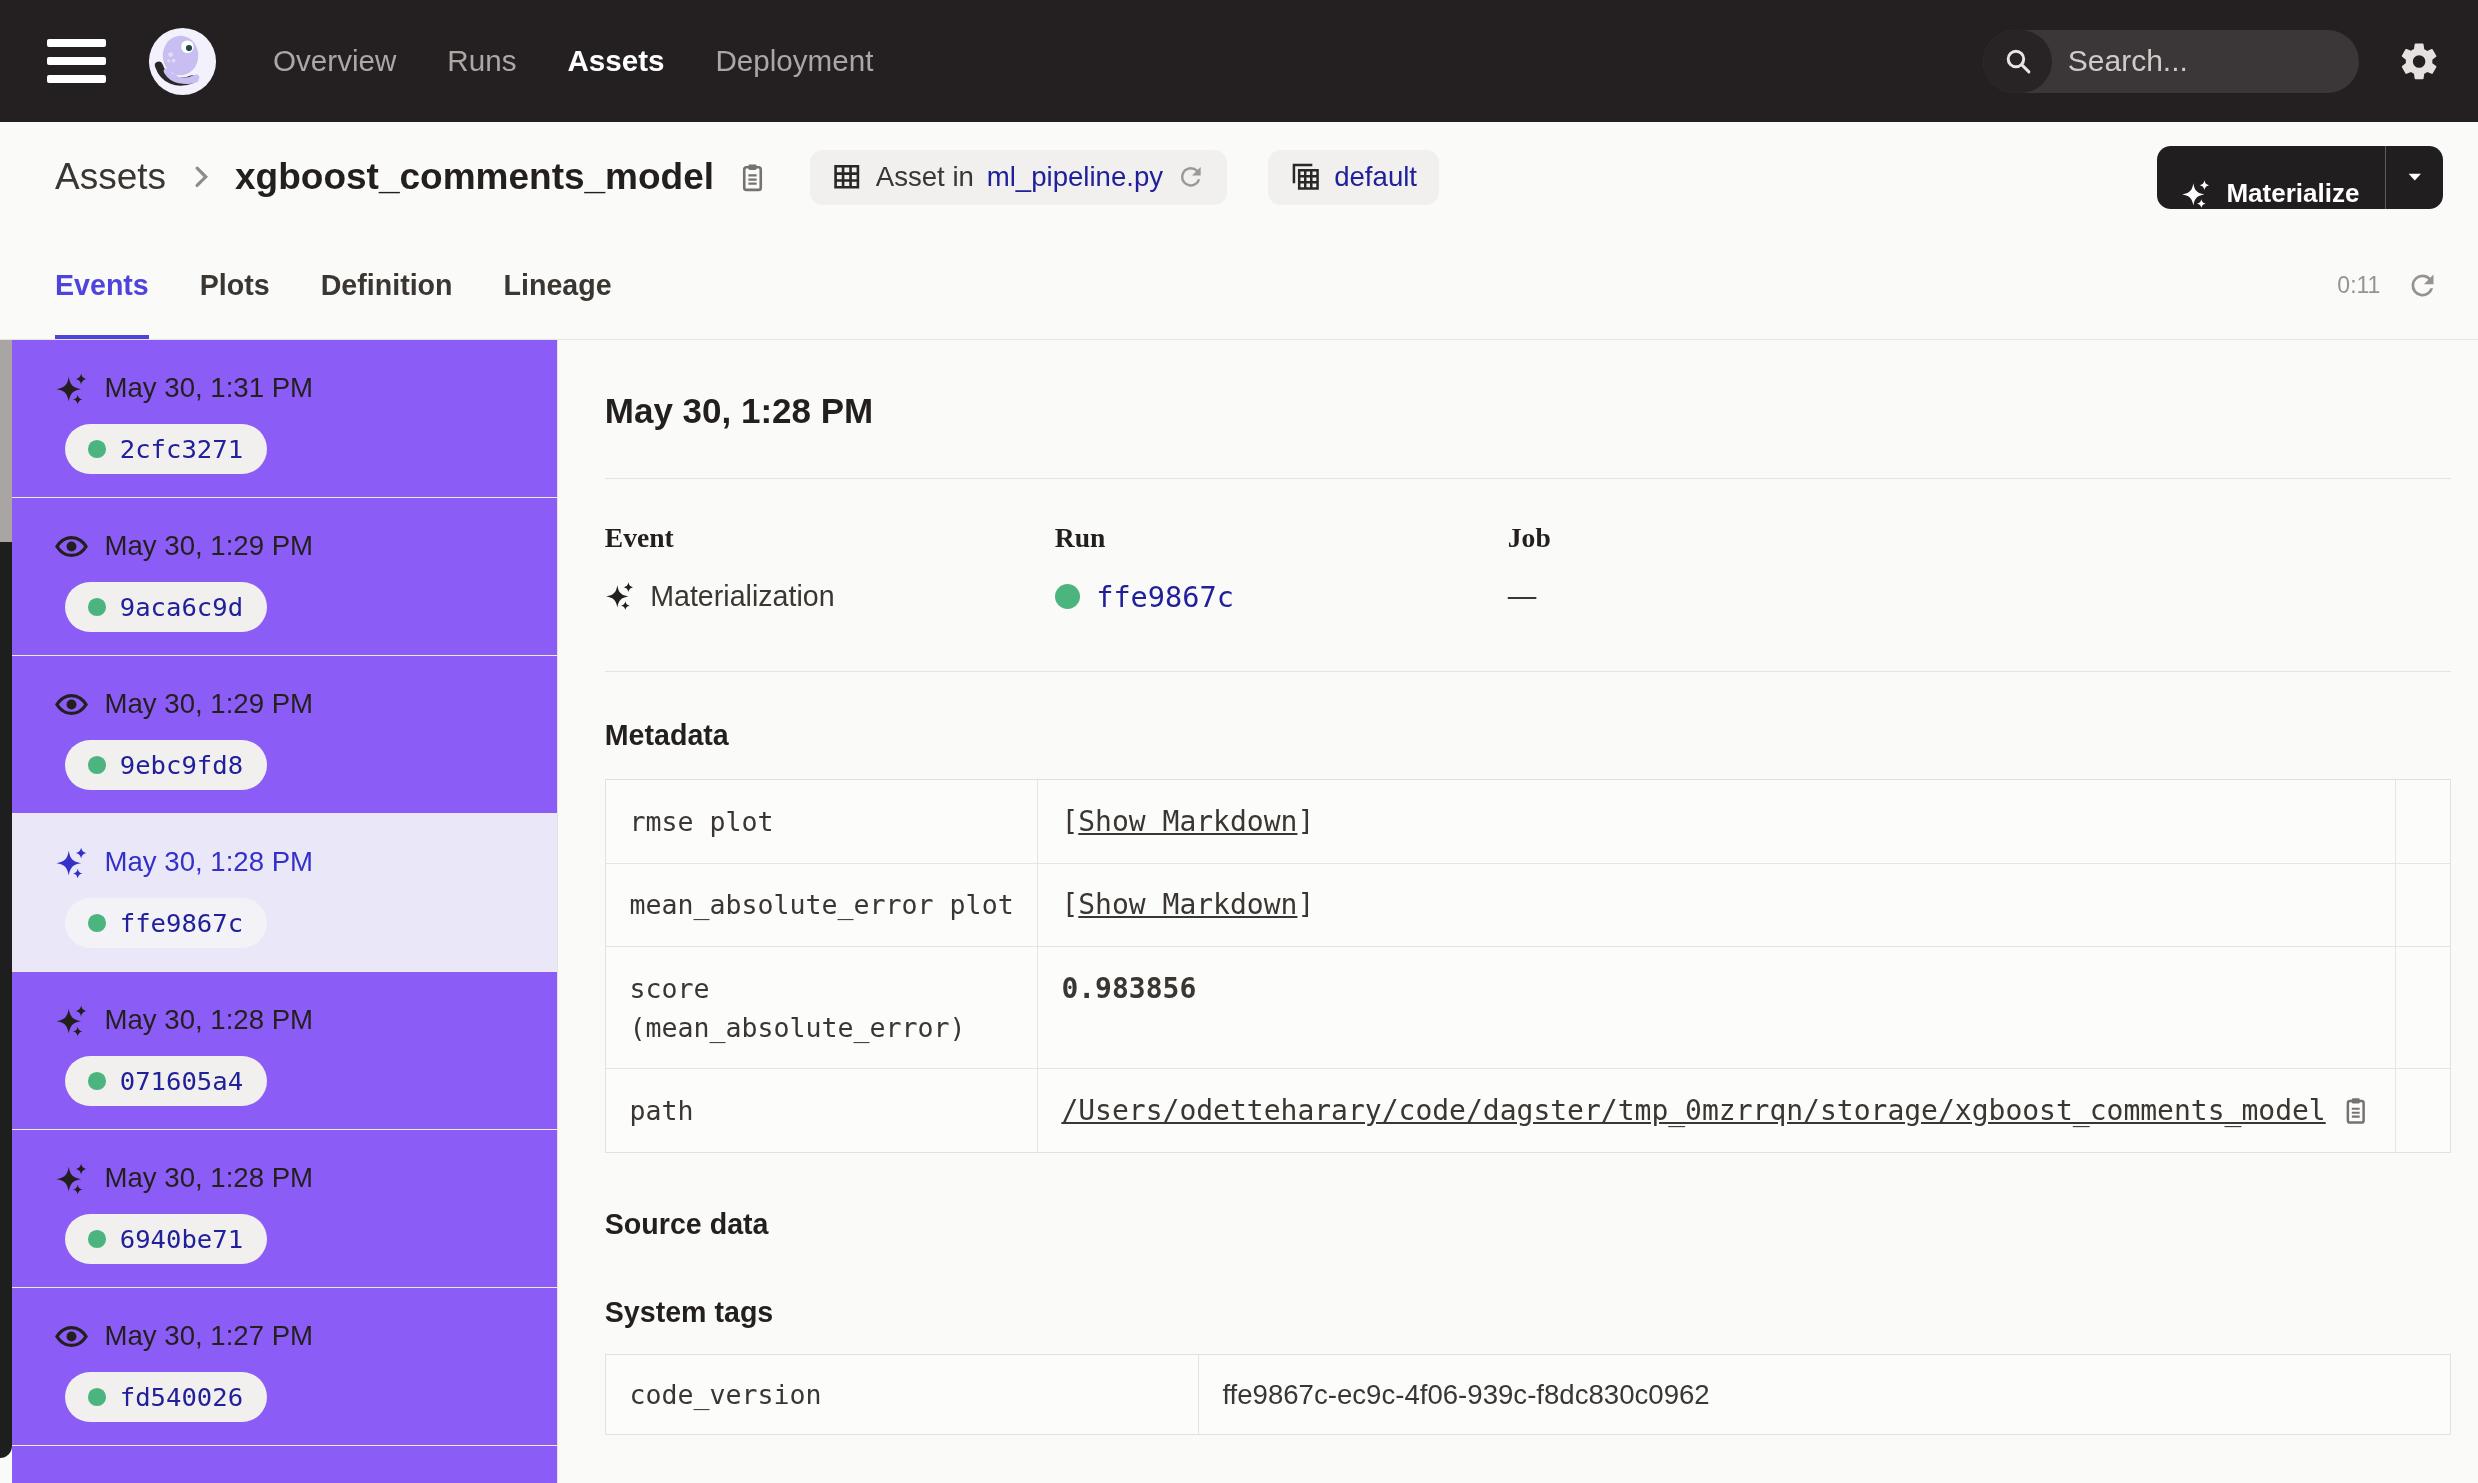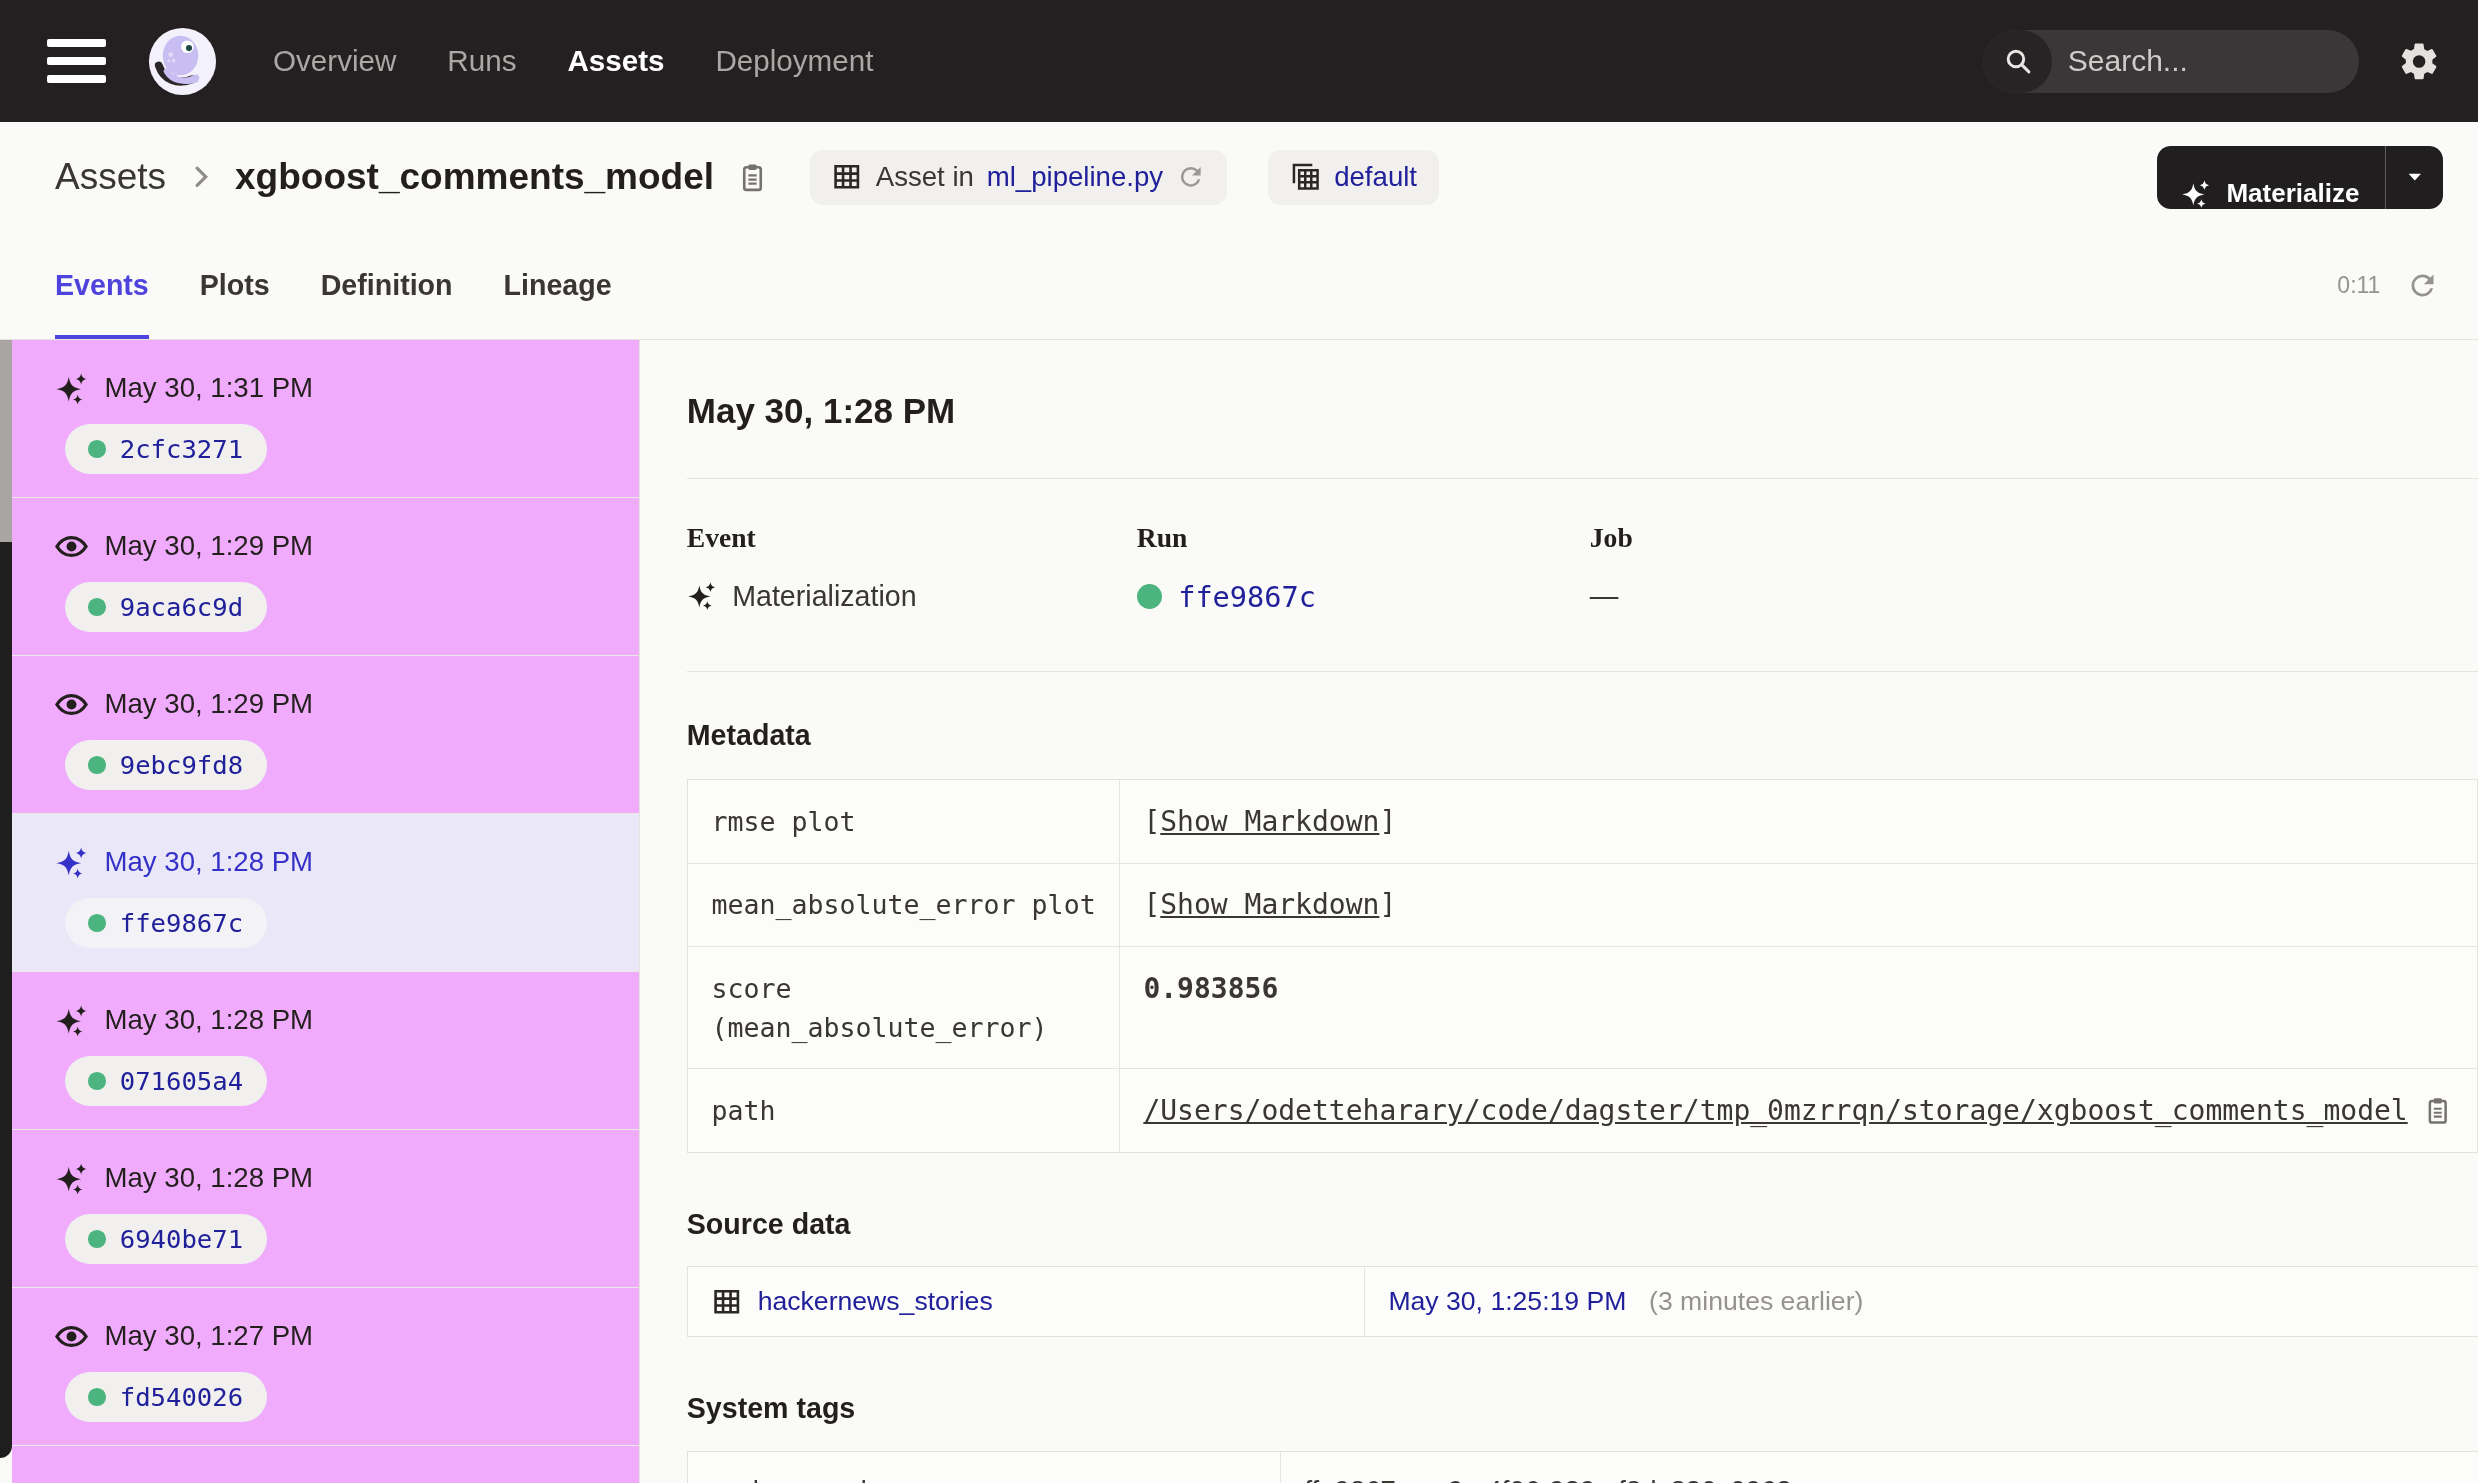--- a/index.html
+++ b/index.html
@@ -44,21 +44,21 @@
   .timer { font-size:23px; }
   .timer-refresh { display:flex; cursor:pointer; }
 
   
   .page-body { display:flex; height:1143px; }
   .sliver { width:11.8px; flex:0 0 auto; display:flex; flex-direction:column; }
   .sliver .s1 { height:202px; background:#A8A5A2; }
   .sliver .s2 { height:916px; background:#1E1E1E; border-bottom-left-radius:0; border-bottom-right-radius:13.8px; }
 
   
-  .sidebar { width:628px; flex:0 0 auto; border-right:1px solid #E5E3E0; background:#f0abfc; }
+  .sidebar { width:546px; flex:0 0 auto; border-right:1px solid #E5E3E0; background:#8b5cf6; }
   .event-row { height:158px; padding:31.5px 0 0 43px; border-bottom:1px solid #ECEAE7; cursor:pointer; }
   .event-row.selected { background:#E9E7F8; }
   .event-head { display:flex; align-items:center; gap:16.7px; color:#231F1D; }
   .event-row.selected .event-head { color:#3530C8; }
   .event-time { font-size:27.6px; }
   .run-pill { display:inline-flex; align-items:center; gap:13.8px; margin:19.7px 0 0 9.9px; background:#F1F0EE; border-radius:25.6px; padding:9.9px 23.6px; cursor:pointer; }
   .event-row.selected .run-pill { background:#F3F2F6; }
   .dot { width:17.7px; height:17.7px; border-radius:50%; background:#4CB57F; }
   .dot.lg { width:25.6px; height:25.6px; }
   .run-id { font-family:"DejaVu Sans Mono", monospace; font-size:25.6px; color:#21209B; }
@@ -422,34 +422,20 @@
             <svg width="31.5" height="31.5" viewBox="0 0 32 32">
                 <use href="#i-clip"></use>
               </svg>
           </span>
         </div>
         <div class="m-gutter"></div>
       </div>
     </div>
 
     <div class="section-h" style="margin-top:55px;">Source data</div>
-    <div class="src-tbl">
-      <div class="src-cell key">
-        <span style="color:#2B2725; display:flex;">
-            <svg width="31.5" height="31.5" viewBox="0 0 32 32">
-              <use href="#i-grid"></use>
-            </svg>
-          </span>
-        <span class="src-asset">hackernews_stories</span>
-      </div>
-      <div class="src-cell">
-        <span class="src-ts">May 30, 1:25:19 PM</span>
-        <span class="src-note">(3 minutes earlier)</span>
-      </div>
-    </div>
 
     <div class="section-h" style="margin-top:55px;">System tags</div>
     <div class="sys-tbl">
       <div class="sys-row">
         <div class="sys-key">code_version</div>
         <div class="sys-val">ffe9867c-ec9c-4f06-939c-f8dc830c0962</div>
       </div>
 
     </div>
 

